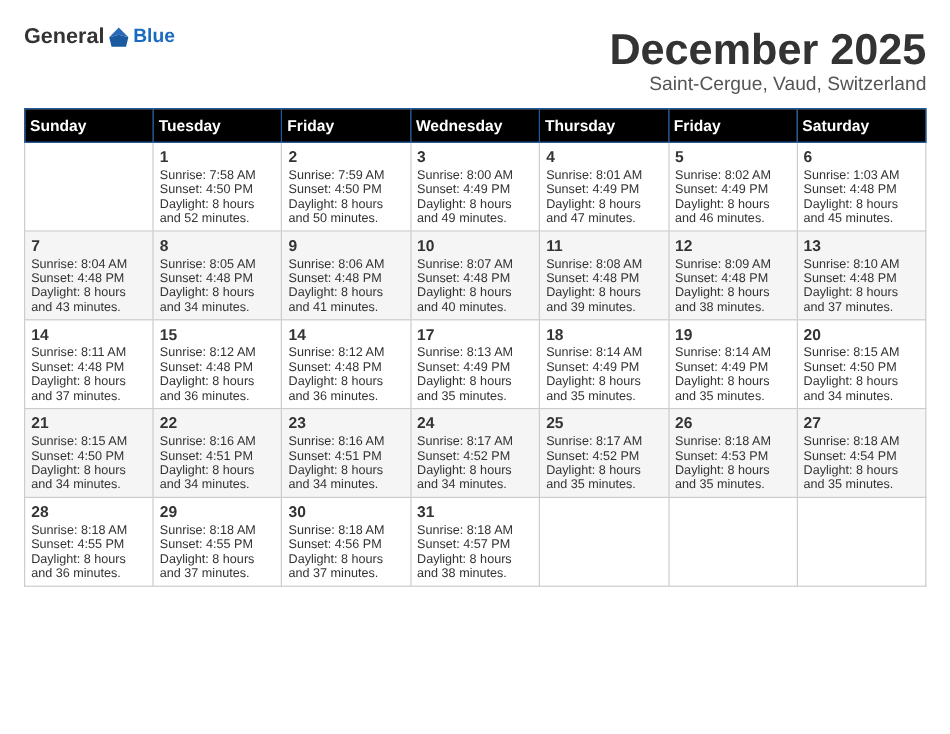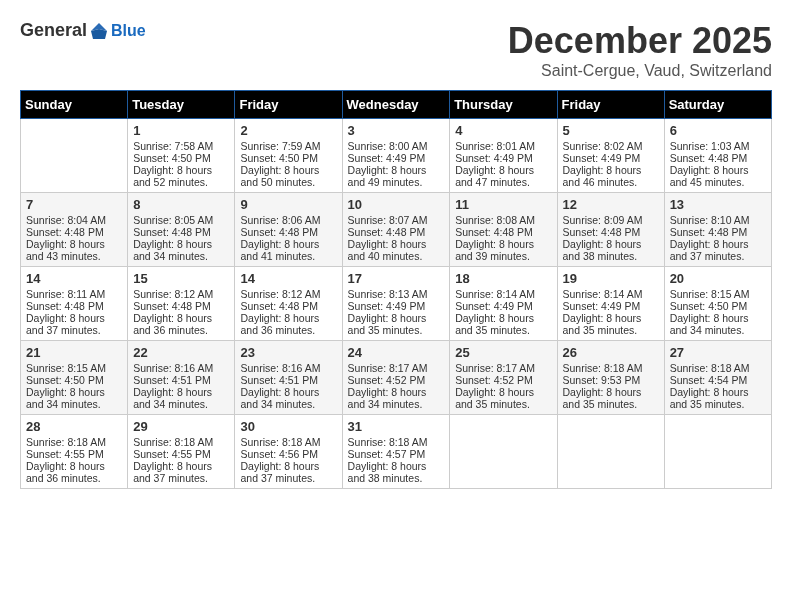--- a/index.html
+++ b/index.html
@@ -297,21 +297,21 @@
         <td>
           <span class="day-number">25</span>
           <div>Sunrise: 8:17 AM</div>
           <div>Sunset: 4:52 PM</div>
           <div>Daylight: 8 hours</div>
           <div>and 35 minutes.</div>
         </td>
         <td>
           <span class="day-number">26</span>
           <div>Sunrise: 8:18 AM</div>
-          <div>Sunset: 9:53 PM</div>
+          <div>Sunset: 4:53 PM</div>
           <div>Daylight: 8 hours</div>
           <div>and 35 minutes.</div>
         </td>
         <td>
           <span class="day-number">27</span>
           <div>Sunrise: 8:18 AM</div>
           <div>Sunset: 4:54 PM</div>
           <div>Daylight: 8 hours</div>
           <div>and 35 minutes.</div>
         </td>

